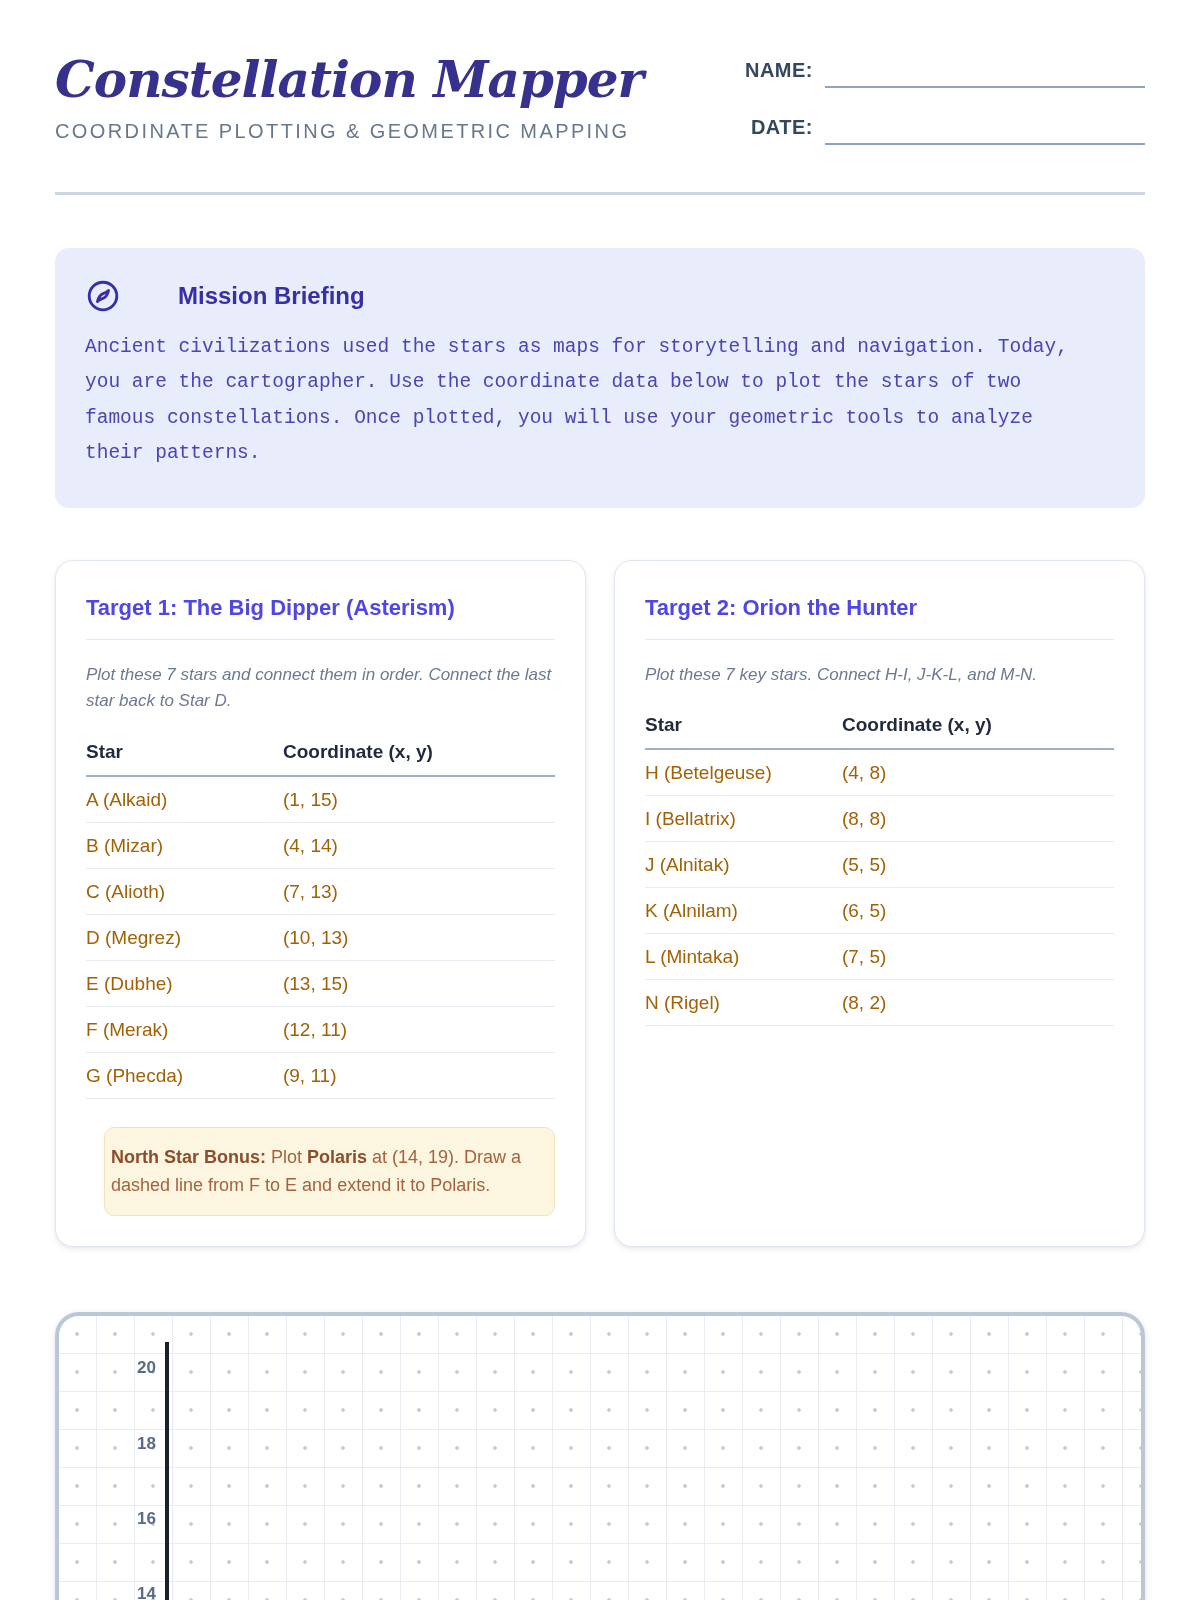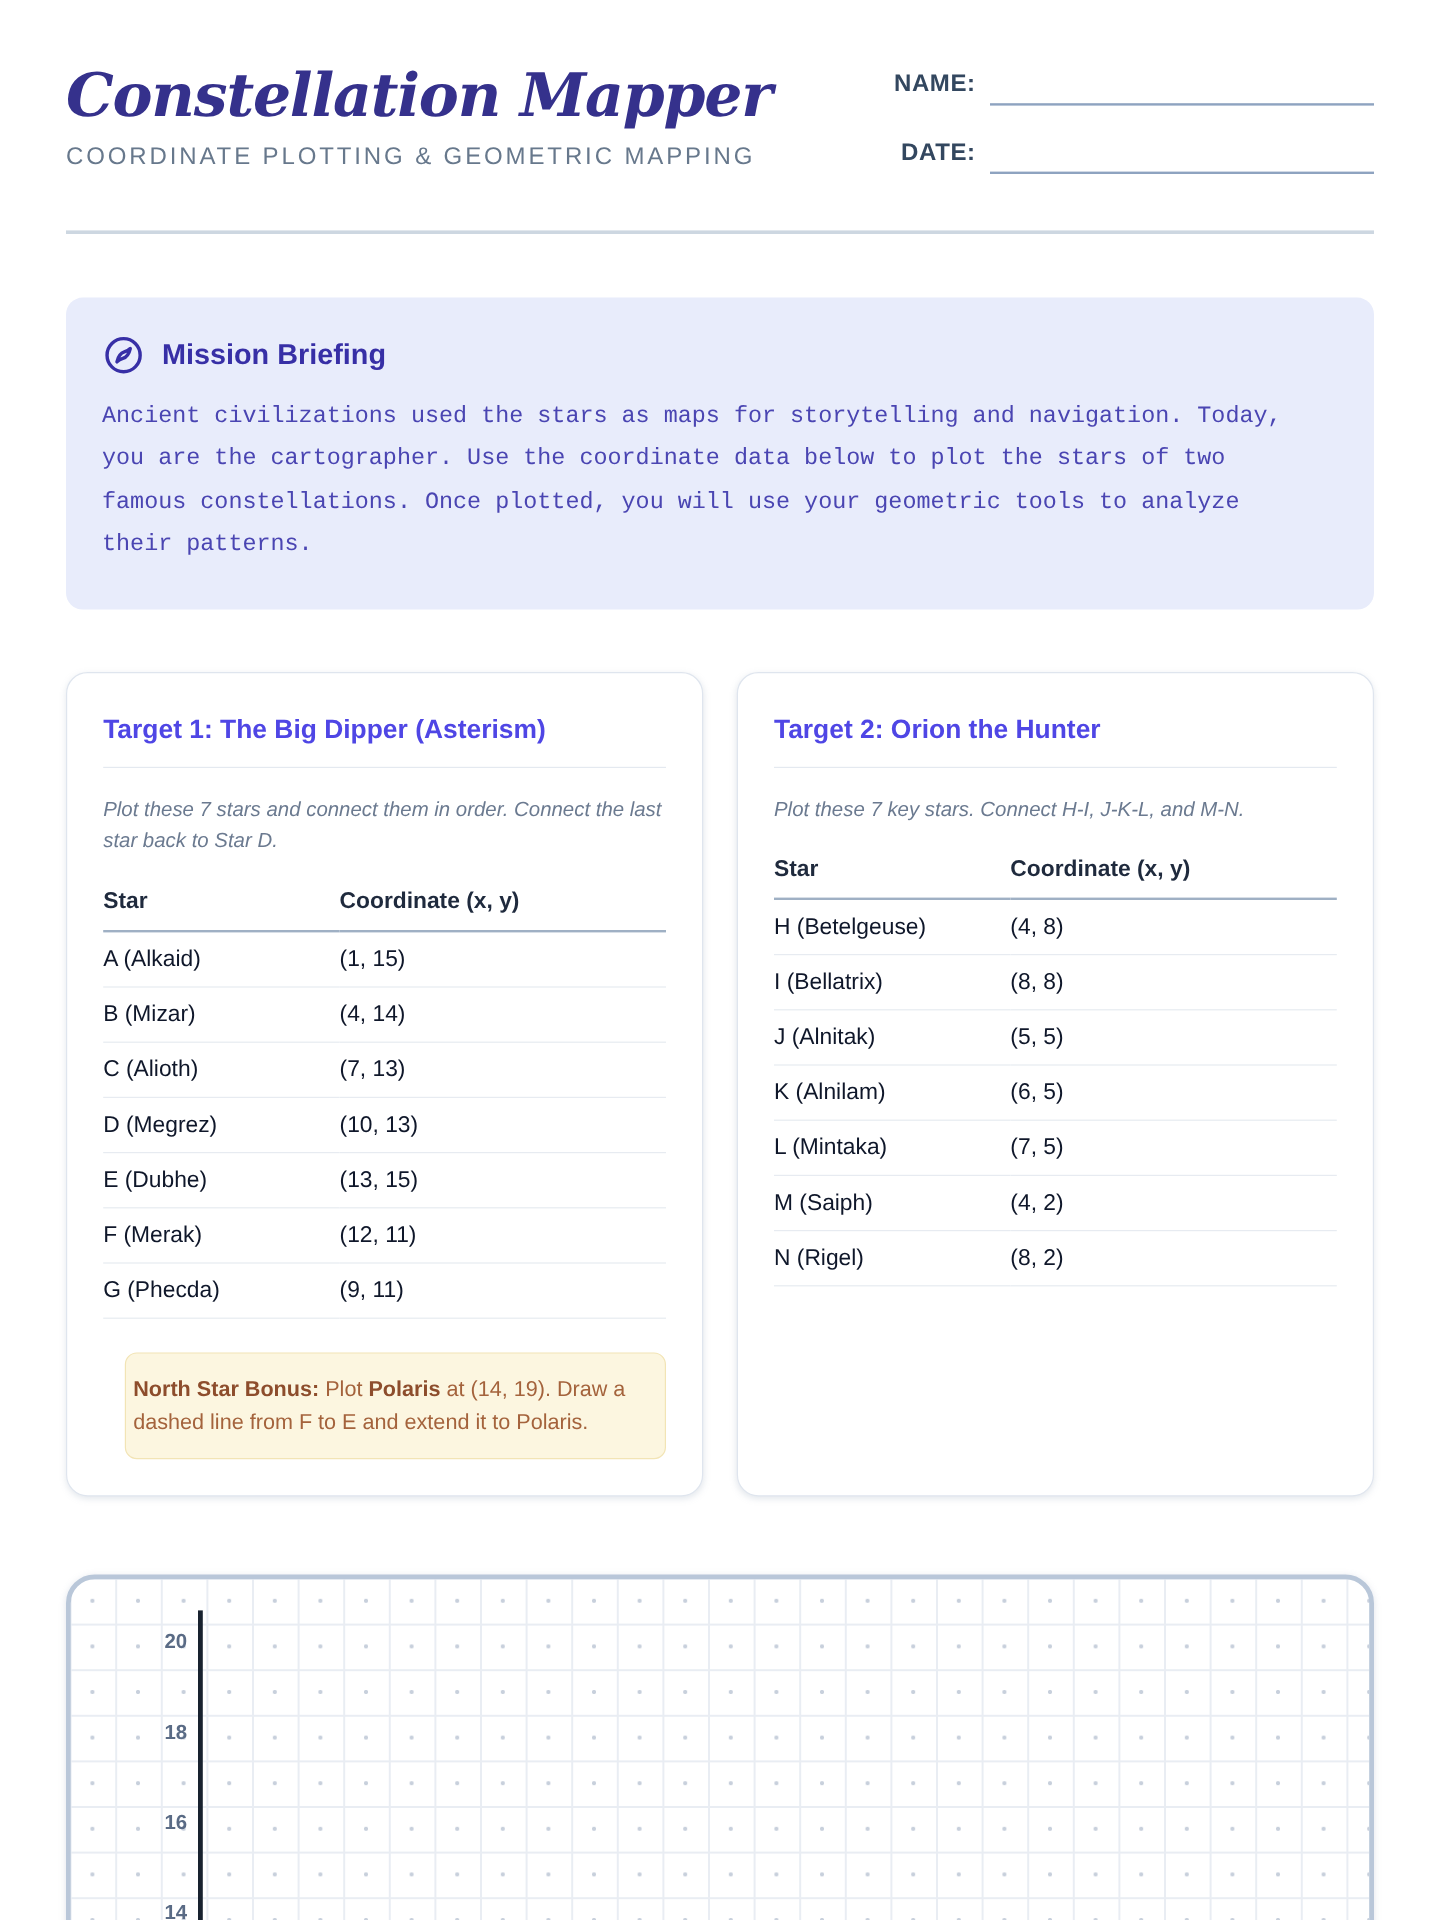--- a/index.html
+++ b/index.html
@@ -39,21 +39,21 @@
 
   
   .mission {
     margin-top: 53px;
     background: #e8ecfb;
     border-radius: 14px;
     padding: 30px 50px 36px 30px;
   }
   .mission-head { display: flex; align-items: center; gap: 14px; margin-bottom: 16px; }
   .mission-head svg { display: block; }
-  .mission-title { font-size: 24px; font-weight: 700; color: #372fa6; }
+  .mission-title { font-size: 24px; font-weight: 700; color: #372fa6; margin-left: 43px; }
   .mission-body { font-size: 19.5px; line-height: 1.82; color: #4a45b2; font-family: Liberation Mono, monospace; }
 
   
   .cards { margin-top: 52px; display: flex; gap: 28px; align-items: stretch; }
   .card {
     flex: 1;
     background: #ffffff;
     border: 1.5px solid #dfe5ee;
     border-radius: 18px;
     padding: 34px 30px 30px 30px;
@@ -62,21 +62,21 @@
   .card-title { font-size: 22px; font-weight: 700; color: #4f46e5; }
   .card-divider { margin: 18px 0 22px 0; border-top: 1.5px solid #e4e9f0; }
   .instructions { font-style: italic; font-size: 17px; line-height: 1.55; color: #6b7a90; margin-bottom: 26px; }
 
   table.star-table { width: 100%; border-collapse: collapse; }
   .star-table th {
     text-align: left; font-size: 19px; font-weight: 700; color: #1f2a3d;
     padding: 0 0 12px 0; border-bottom: 2px solid #9fb0c4;
   }
   .star-table td {
-    font-size: 19px; color: #0f172a;
+    font-size: 19px; color: #a16207;
     padding: 12px 0 11px 0; border-bottom: 1.5px solid #e7ebf1;
   }
   .star-table th:first-child, .star-table td:first-child { width: 42%; }
 
   .bonus {
     margin-top: 28px;
     background: #fcf6e0;
     border: 1.5px solid #f2e4b5;
     border-radius: 10px;
     padding: 16px 6px;
@@ -230,24 +230,20 @@
             </tr>
           <tr>
               <td>K (Alnilam)</td>
               <td>(6, 5)</td>
             </tr>
           <tr>
               <td>L (Mintaka)</td>
               <td>(7, 5)</td>
             </tr>
           <tr>
-              <td>M (Saiph)</td>
-              <td>(4, 2)</td>
-            </tr>
-          <tr>
               <td>N (Rigel)</td>
               <td>(8, 2)</td>
             </tr>
         </tbody>
       </table>
     </section>
 
   </div>
 
   <section class="grid-card">

